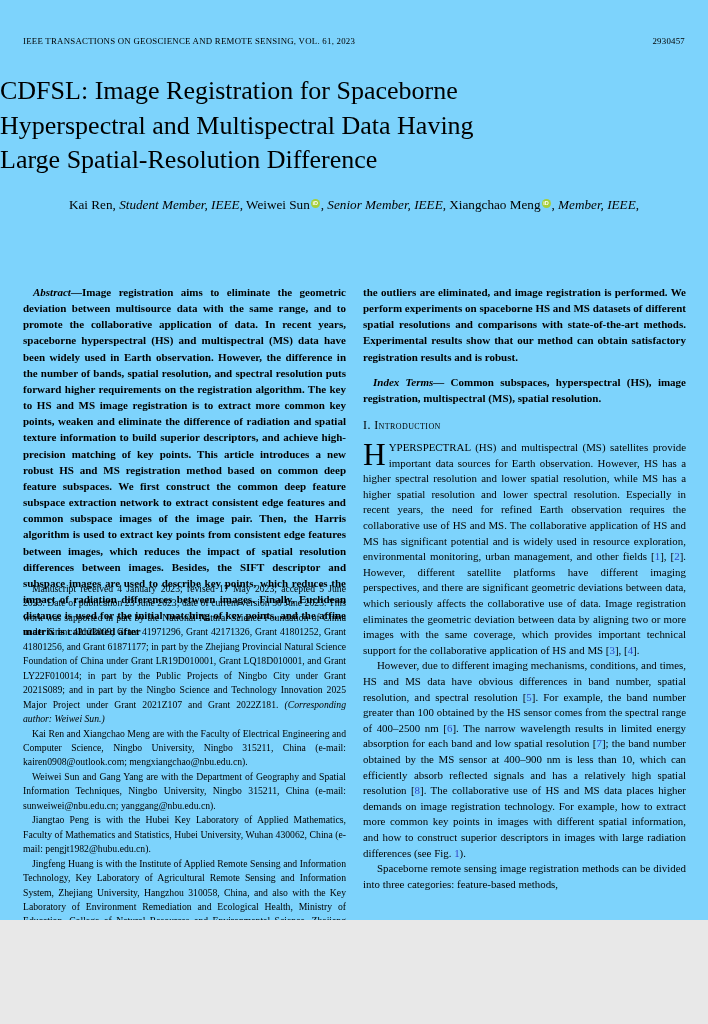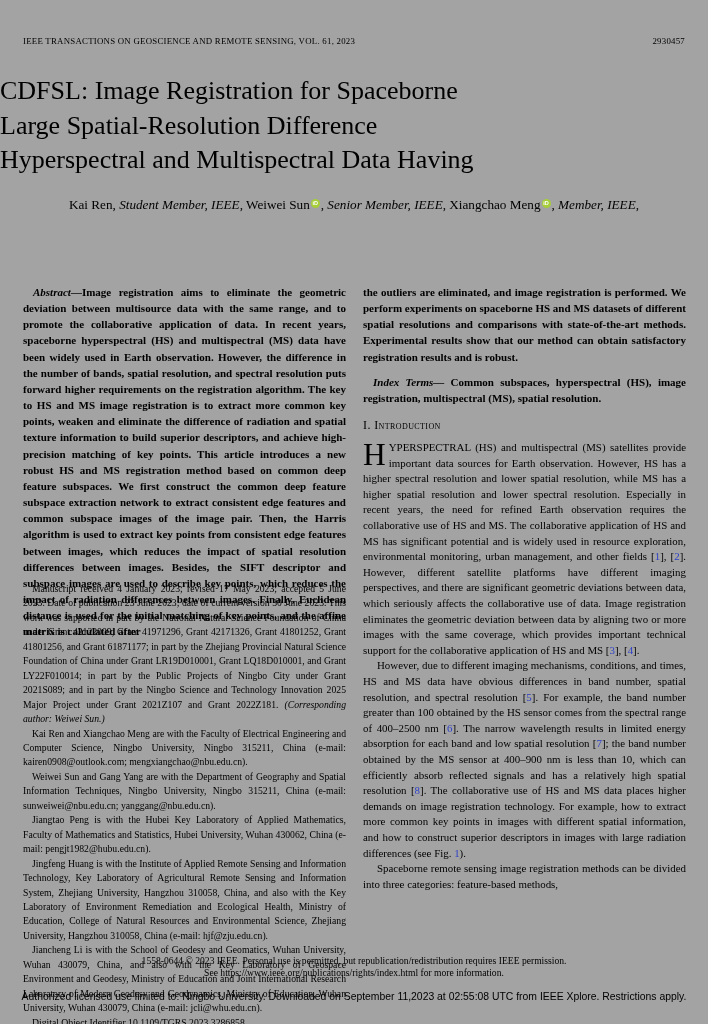--- a/index.html
+++ b/index.html
@@ -1,19 +1,19 @@
 <!DOCTYPE html>
 <html><head>
 <meta charset="utf-8">
 <style>
   * { margin:0; padding:0; box-sizing:border-box; }
   html,body { background:#e8e8e8; }
   .page {
-    position:relative; width:708px; height:1024px; margin:0 auto;
-    background:#a3a3a3; color:#000;
+    position:relative; width:708px; height:920px; margin:0 auto;
+    background:#7dd3fc; color:#000;
     font-family:"Liberation Serif", serif;
     overflow:hidden;
   }
   
   .runhead {
     position:absolute; top:36px; left:23px; right:23px;
     display:flex; justify-content:space-between;
     font-size:8.8px; letter-spacing:0.25px;
   }
   
@@ -82,22 +82,22 @@
 
 <div class="page">
 
   <div class="runhead">
     <span>IEEE TRANSACTIONS ON GEOSCIENCE AND REMOTE SENSING, VOL. 61, 2023</span>
     <span>2930457</span>
   </div>
 
   <div class="title">
     <span class="tline">CDFSL: Image Registration for Spaceborne</span>
+    <span class="tline">Hyperspectral and Multispectral Data Having</span>
     <span class="tline">Large Spatial-Resolution Difference</span>
-    <span class="tline">Hyperspectral and Multispectral Data Having</span>
   </div>
 
   <div class="authors">
     <div><span>Kai Ren, </span><span class="it">Student Member, IEEE</span><span>, Weiwei Sun</span><span class="orcid"></span><span>, </span><span class="it">Senior Member, IEEE</span><span>, Xiangchao Meng</span><span class="orcid"></span><span>, </span><span class="it">Member, IEEE</span><span>,</span></div>
   </div>
 
   <div class="col-left-abstract">
     <p><span class="lead-label">Abstract—</span><span>Image registration aims to eliminate the geometric deviation between multisource data with the same range, and to promote the collaborative application of data. In recent years, spaceborne hyperspectral (HS) and multispectral (MS) data have been widely used in Earth observation. However, the difference in the number of bands, spatial resolution, and spectral resolution puts forward higher requirements on the registration algorithm. The key to HS and MS image registration is to extract more common key points, weaken and eliminate the difference of radiation and spatial texture information to build superior descriptors, and achieve high-precision matching of key points. This article introduces a new robust HS and MS registration method based on common deep feature subspaces. We first construct the common deep feature subspace extraction network to extract consistent edge features and common subspace images of the image pair. Then, the Harris algorithm is used to extract key points from consistent edge features between images, which reduces the impact of spatial resolution differences between images. Besides, the SIFT descriptor and subspace images are used to describe key points, which reduces the impact of radiation differences between images. Finally, Euclidean distance is used for the initial matching of key points, and the affine matrix is calculated after</span></p>
   </div>
 

